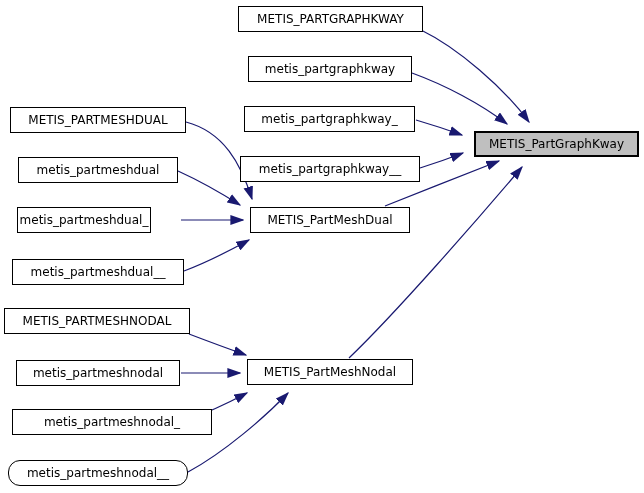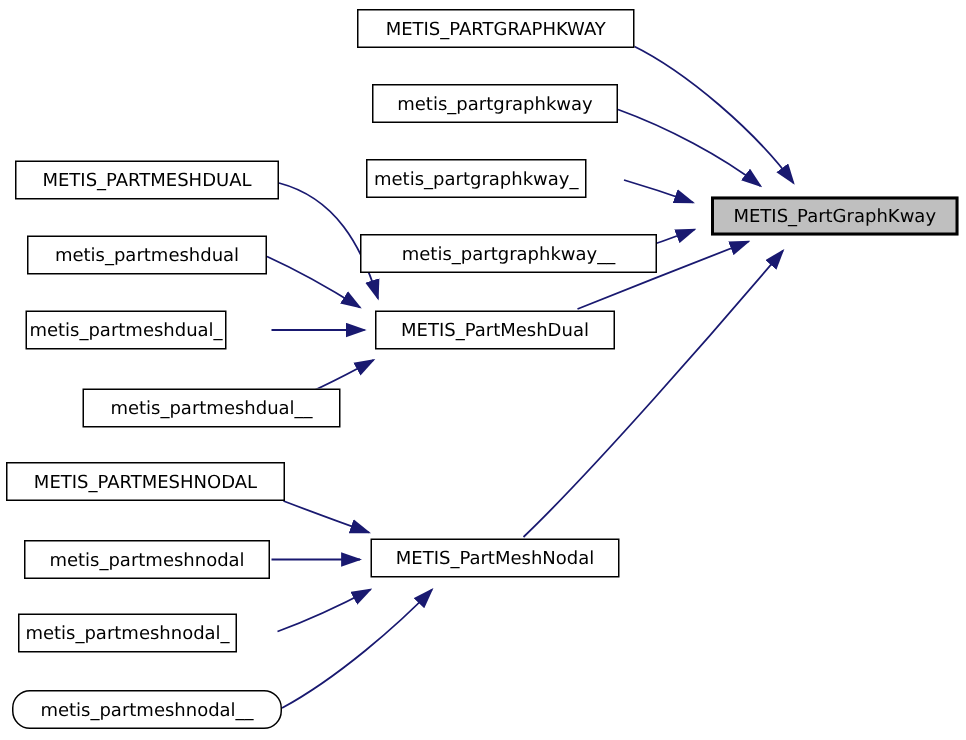--- a/index.html
+++ b/index.html
@@ -43,27 +43,27 @@
     <path class="link" d="M181,220 L243,220" marker-end="url(#arrow)"></path>
     <path class="link" d="M184,271 C208,262 229,251 249,240" marker-end="url(#arrow)"></path>
     <path class="link" d="M189,334 C210,342 229,349 246,355" marker-end="url(#arrow)"></path>
     <path class="link" d="M181,373 L240,373" marker-end="url(#arrow)"></path>
     <path class="link" d="M185,421 C207,413 228,403 247,393" marker-end="url(#arrow)"></path>
     <path class="link" d="M188,472 C225,452 266,416 288,393" marker-end="url(#arrow)"></path>
   </svg>
 
   <div class="node" style="left:238px;top:6px;width:185px;">METIS_PARTGRAPHKWAY</div>
   <div class="node" style="left:248px;top:56px;width:164px;">metis_partgraphkway</div>
-  <div class="node" style="left:244px;top:106px;width:147px;">metis_partgraphkway_</div>
-  <div class="node" style="left:240px;top:156px;width:198px;">metis_partgraphkway__</div>
+  <div class="node" style="left:244px;top:106px;width:171px;">metis_partgraphkway_</div>
+  <div class="node" style="left:240px;top:156px;width:180px;">metis_partgraphkway__</div>
   <div class="node" style="left:10px;top:107px;width:176px;">METIS_PARTMESHDUAL</div>
   <div class="node" style="left:18px;top:157px;width:160px;">metis_partmeshdual</div>
   <div class="node" style="left:17px;top:207px;width:134px;">metis_partmeshdual_</div>
-  <div class="node" style="left:12px;top:259px;width:172px;margin-left:43px;">metis_partmeshdual__</div>
+  <div class="node" style="left:12px;top:259px;width:172px;">metis_partmeshdual__</div>
   <div class="node" style="left:250px;top:207px;width:160px;">METIS_PartMeshDual</div>
   <div class="node" style="left:4px;top:308px;width:186px;">METIS_PARTMESHNODAL</div>
   <div class="node" style="left:16px;top:360px;width:164px;">metis_partmeshnodal</div>
-  <div class="node" style="left:12px;top:409px;width:146px;">metis_partmeshnodal_</div>
+  <div class="node" style="left:12px;top:409px;width:200px;">metis_partmeshnodal_</div>
   <div class="node" style="left:8px;top:460px;width:180px;border-radius:12px;">metis_partmeshnodal__</div>
   <div class="node" style="left:247px;top:359px;width:166px;">METIS_PartMeshNodal</div>
   <div class="node hl" style="left:474px;top:131px;width:165px;">METIS_PartGraphKway</div>
 
 </div>
 
 </body></html>

